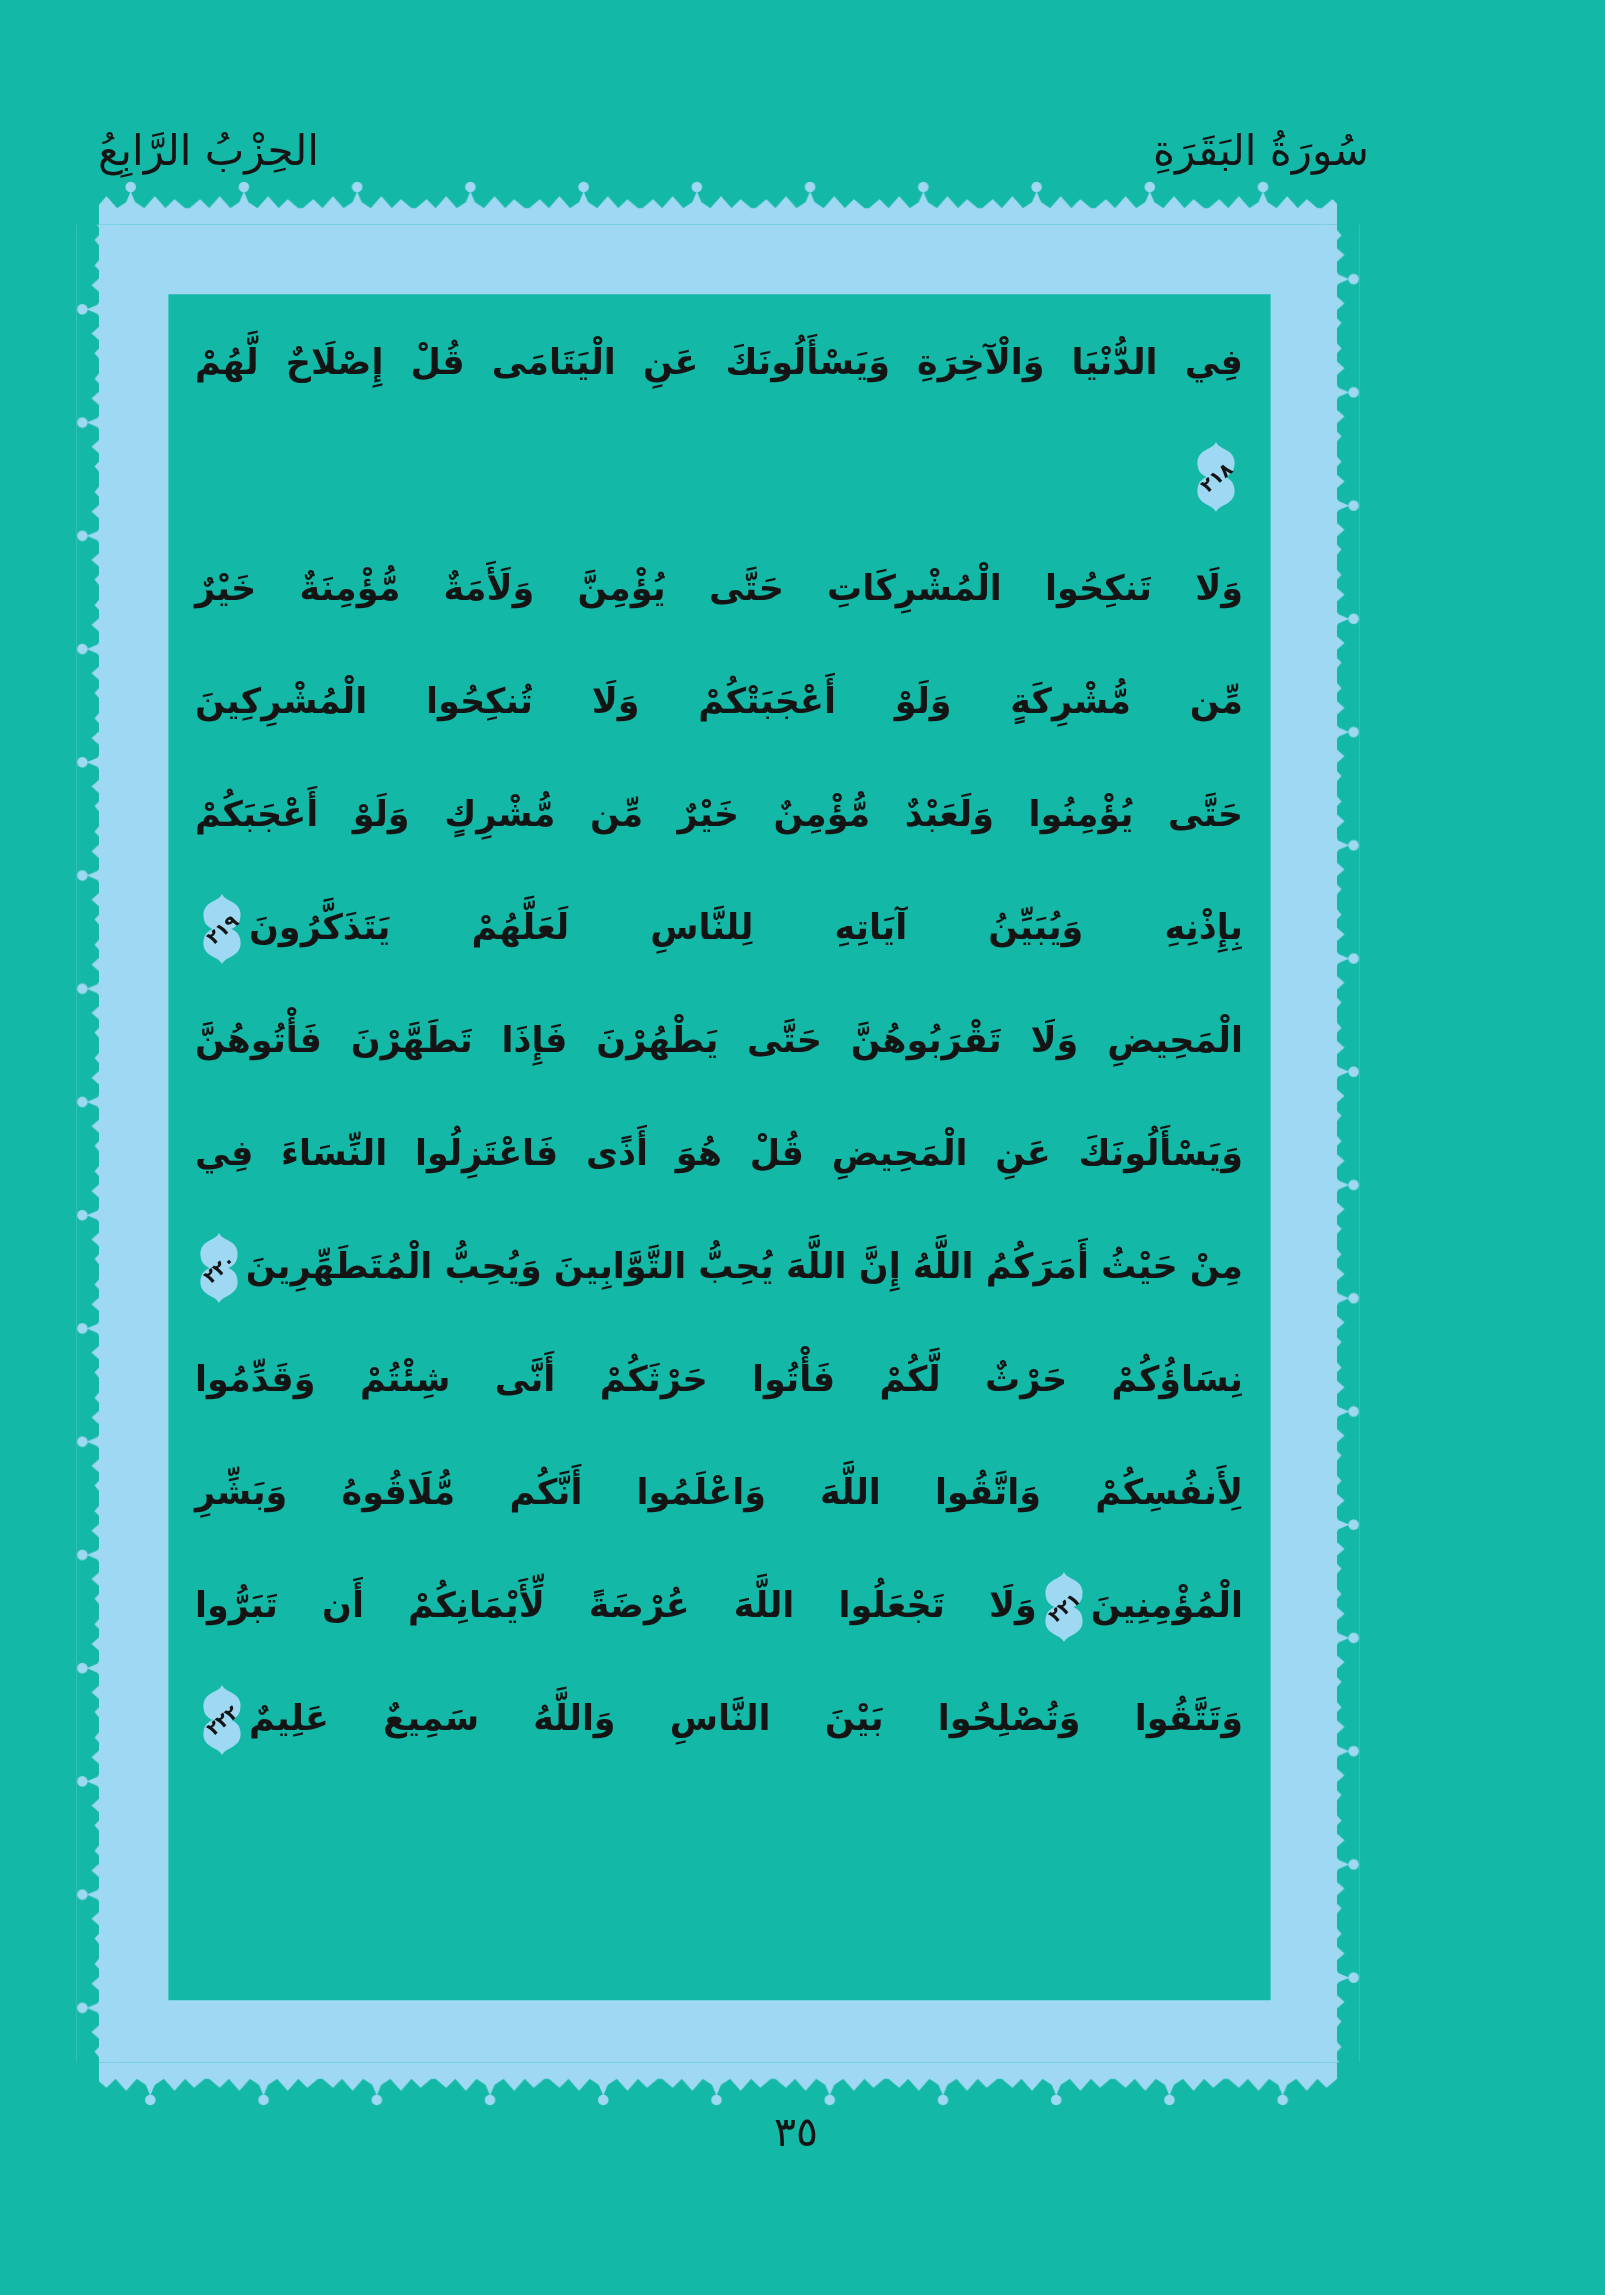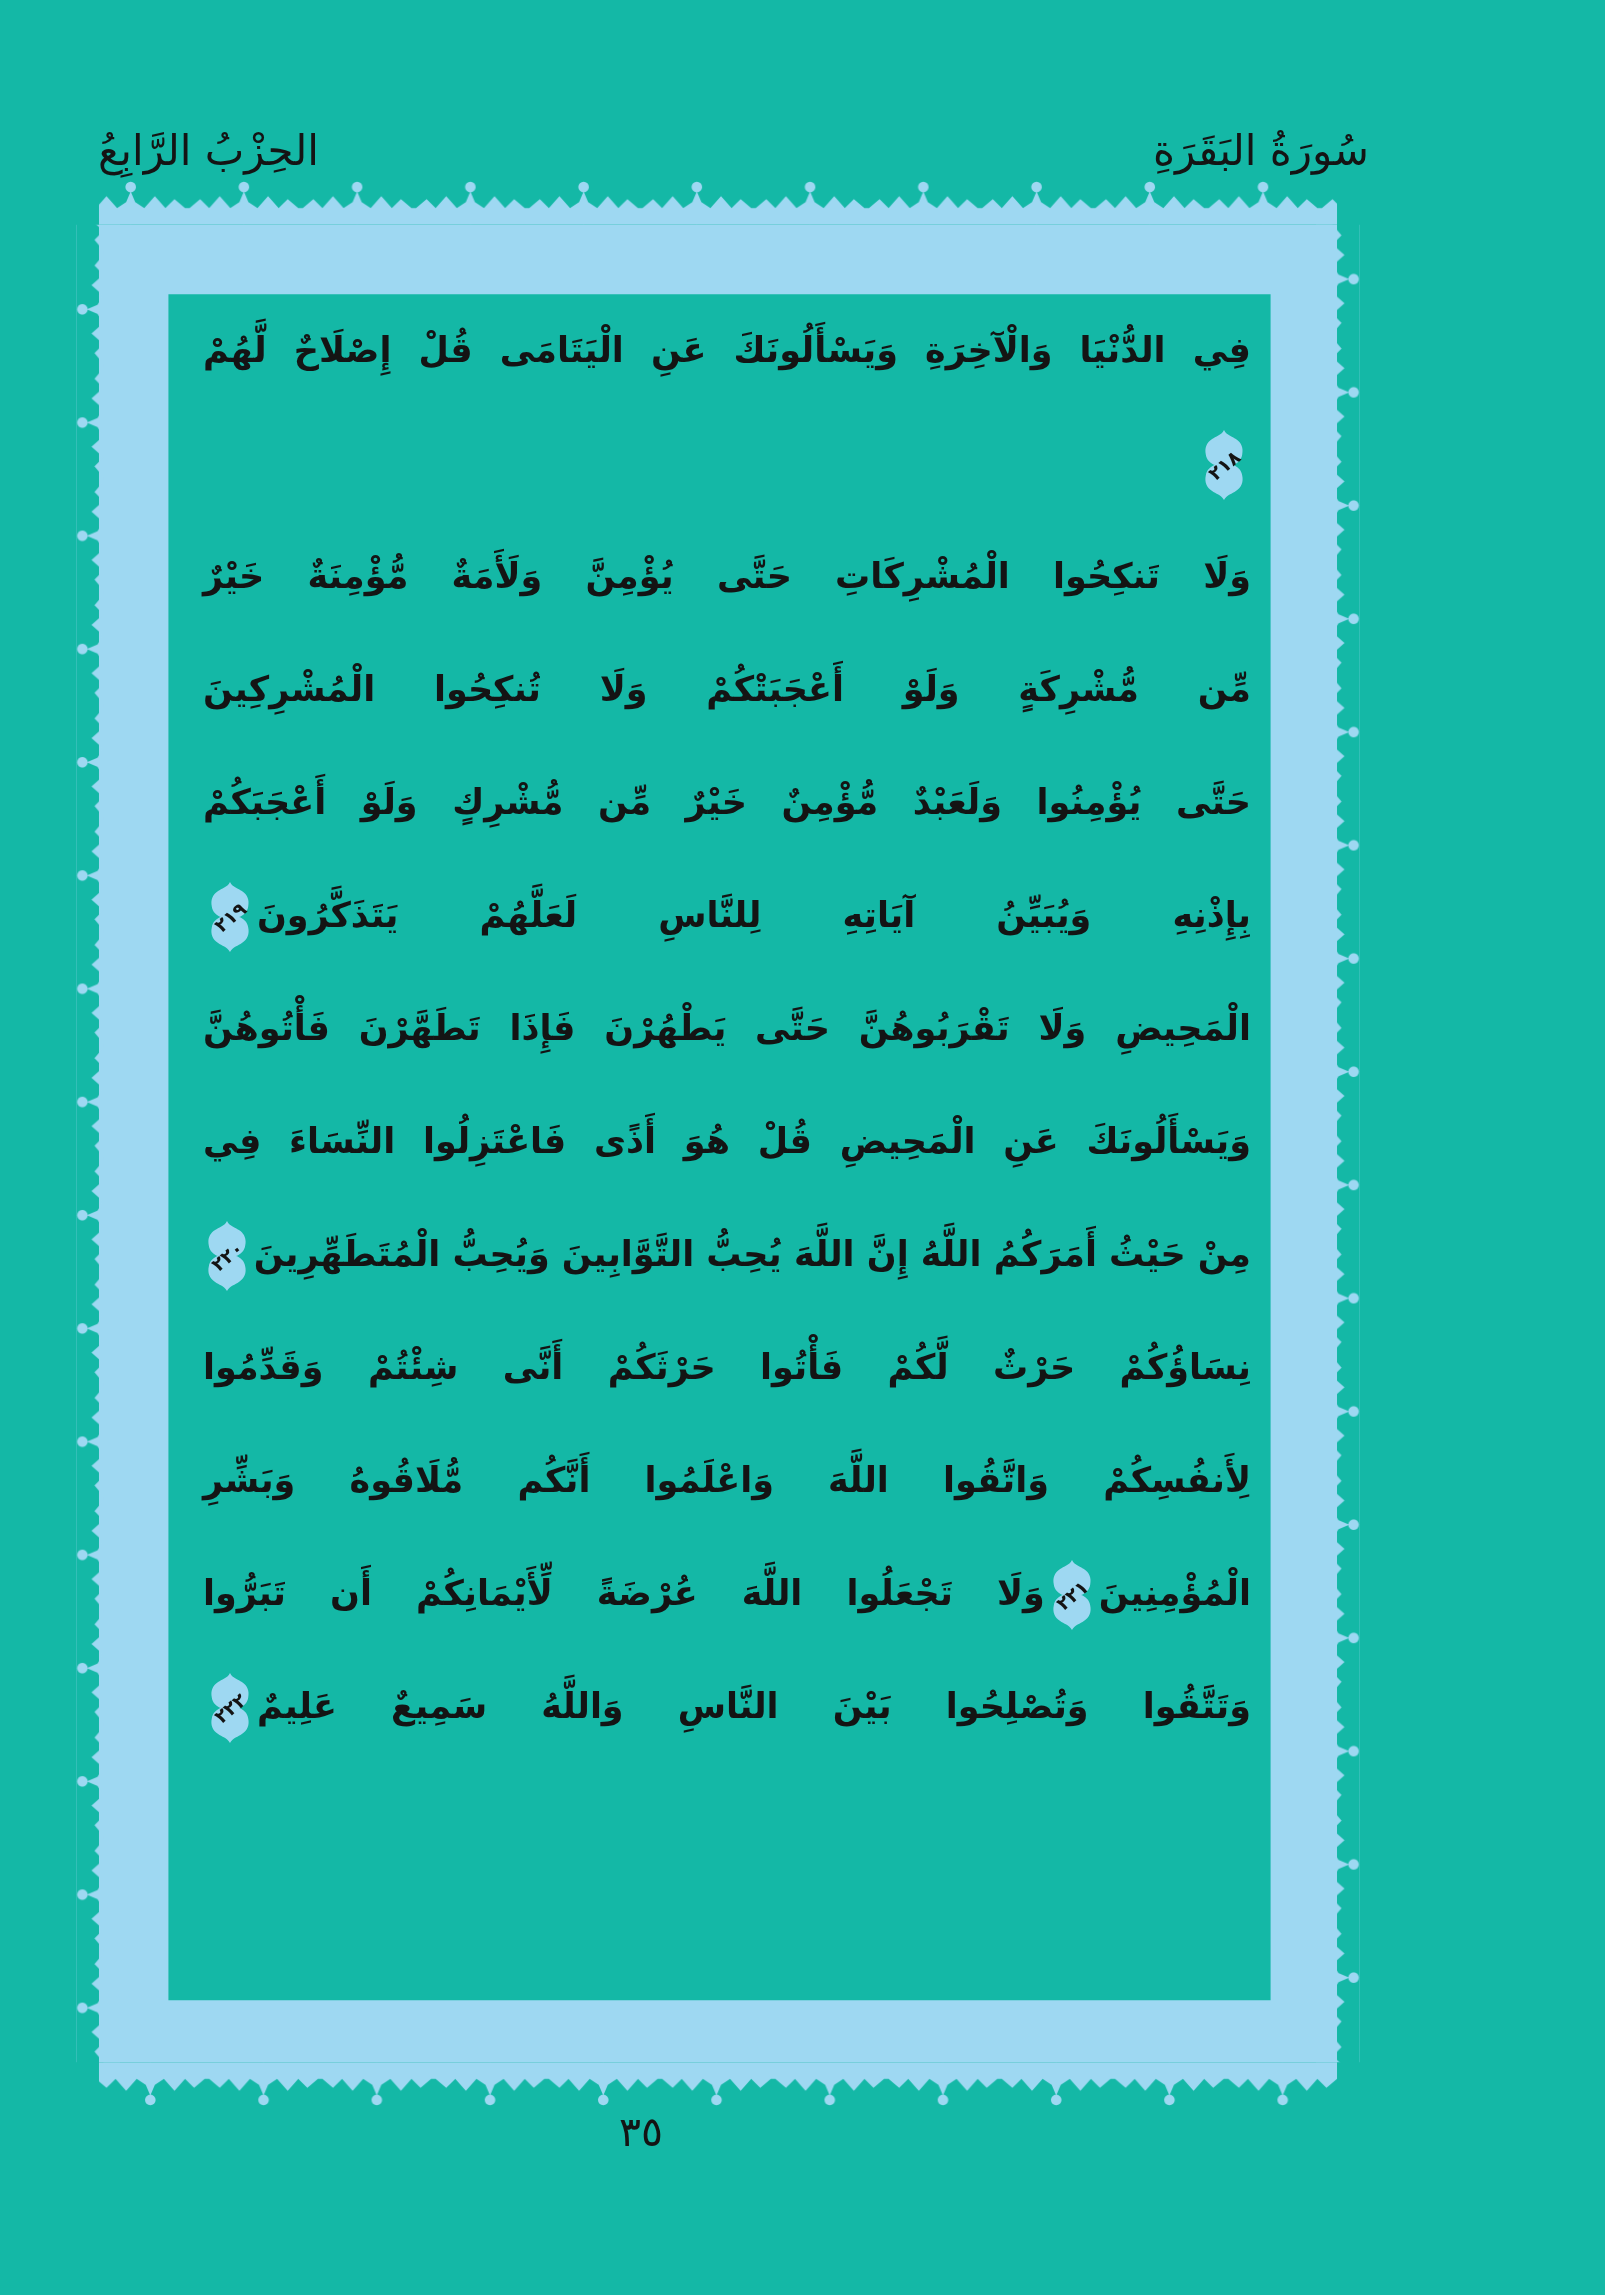--- a/index.html
+++ b/index.html
@@ -31,23 +31,23 @@
   
   .frame{
     position:absolute;
     left:76px;top:181px;
     width:1284px;height:1925px;
   }
   .frame .blue{fill:var(--blue);}
   
   .text-area{
     position:absolute;
-    left:176px;top:294px;
+    left:168px;top:294px;
     width:1102px;height:1707px;
-    padding:0 27px;
+    padding:12px 27px;
     box-sizing:border-box;
   }
   .line{
     height:113px;
     line-height:113px;
     direction:rtl;
     white-space:nowrap;
     text-align:justify;
     text-align-last:justify;
     font-size:35px;
@@ -71,21 +71,21 @@
     font-size:19px;font-weight:bold;line-height:1;
     color:var(--ink);
     text-align:center;
   }
   
   .page-number{
     position:absolute;
     left:619px;top:2105px;
     width:199px;height:54px;
     line-height:54px;
-    text-align:left;
+    text-align:right;
     font-size:41px;
     color:var(--ink);
   }
   .hidden-defs{position:absolute;width:0;height:0;overflow:hidden;}
 </style>
 </head>
 <body>
 
 <svg class="hidden-defs" aria-hidden="true">
   <defs>

